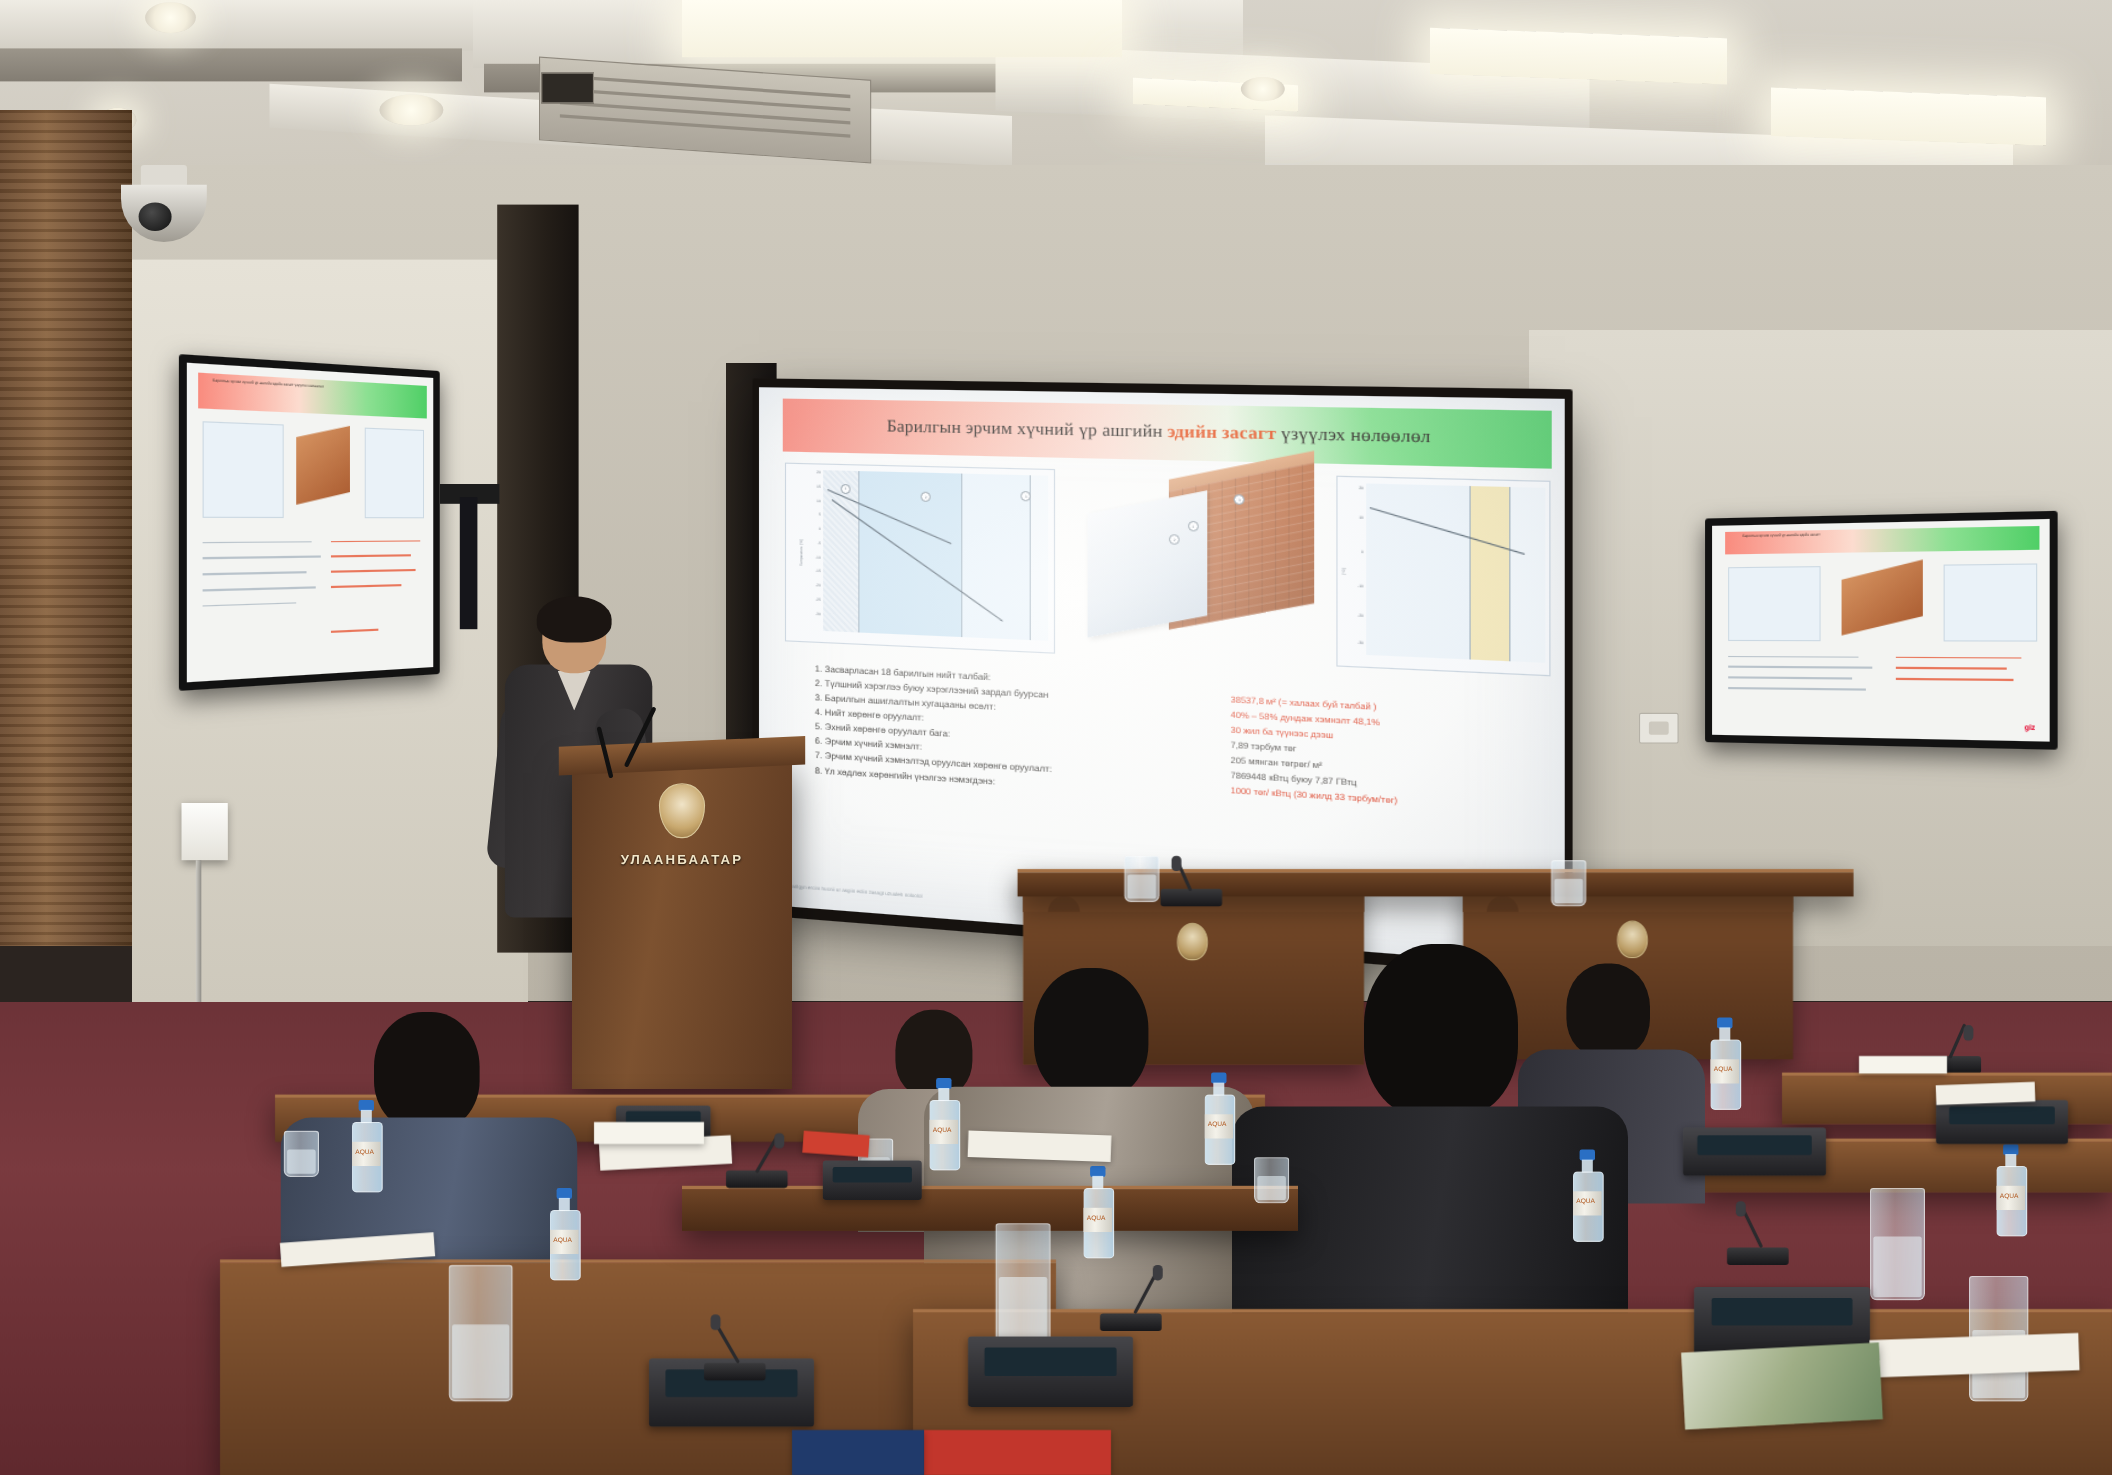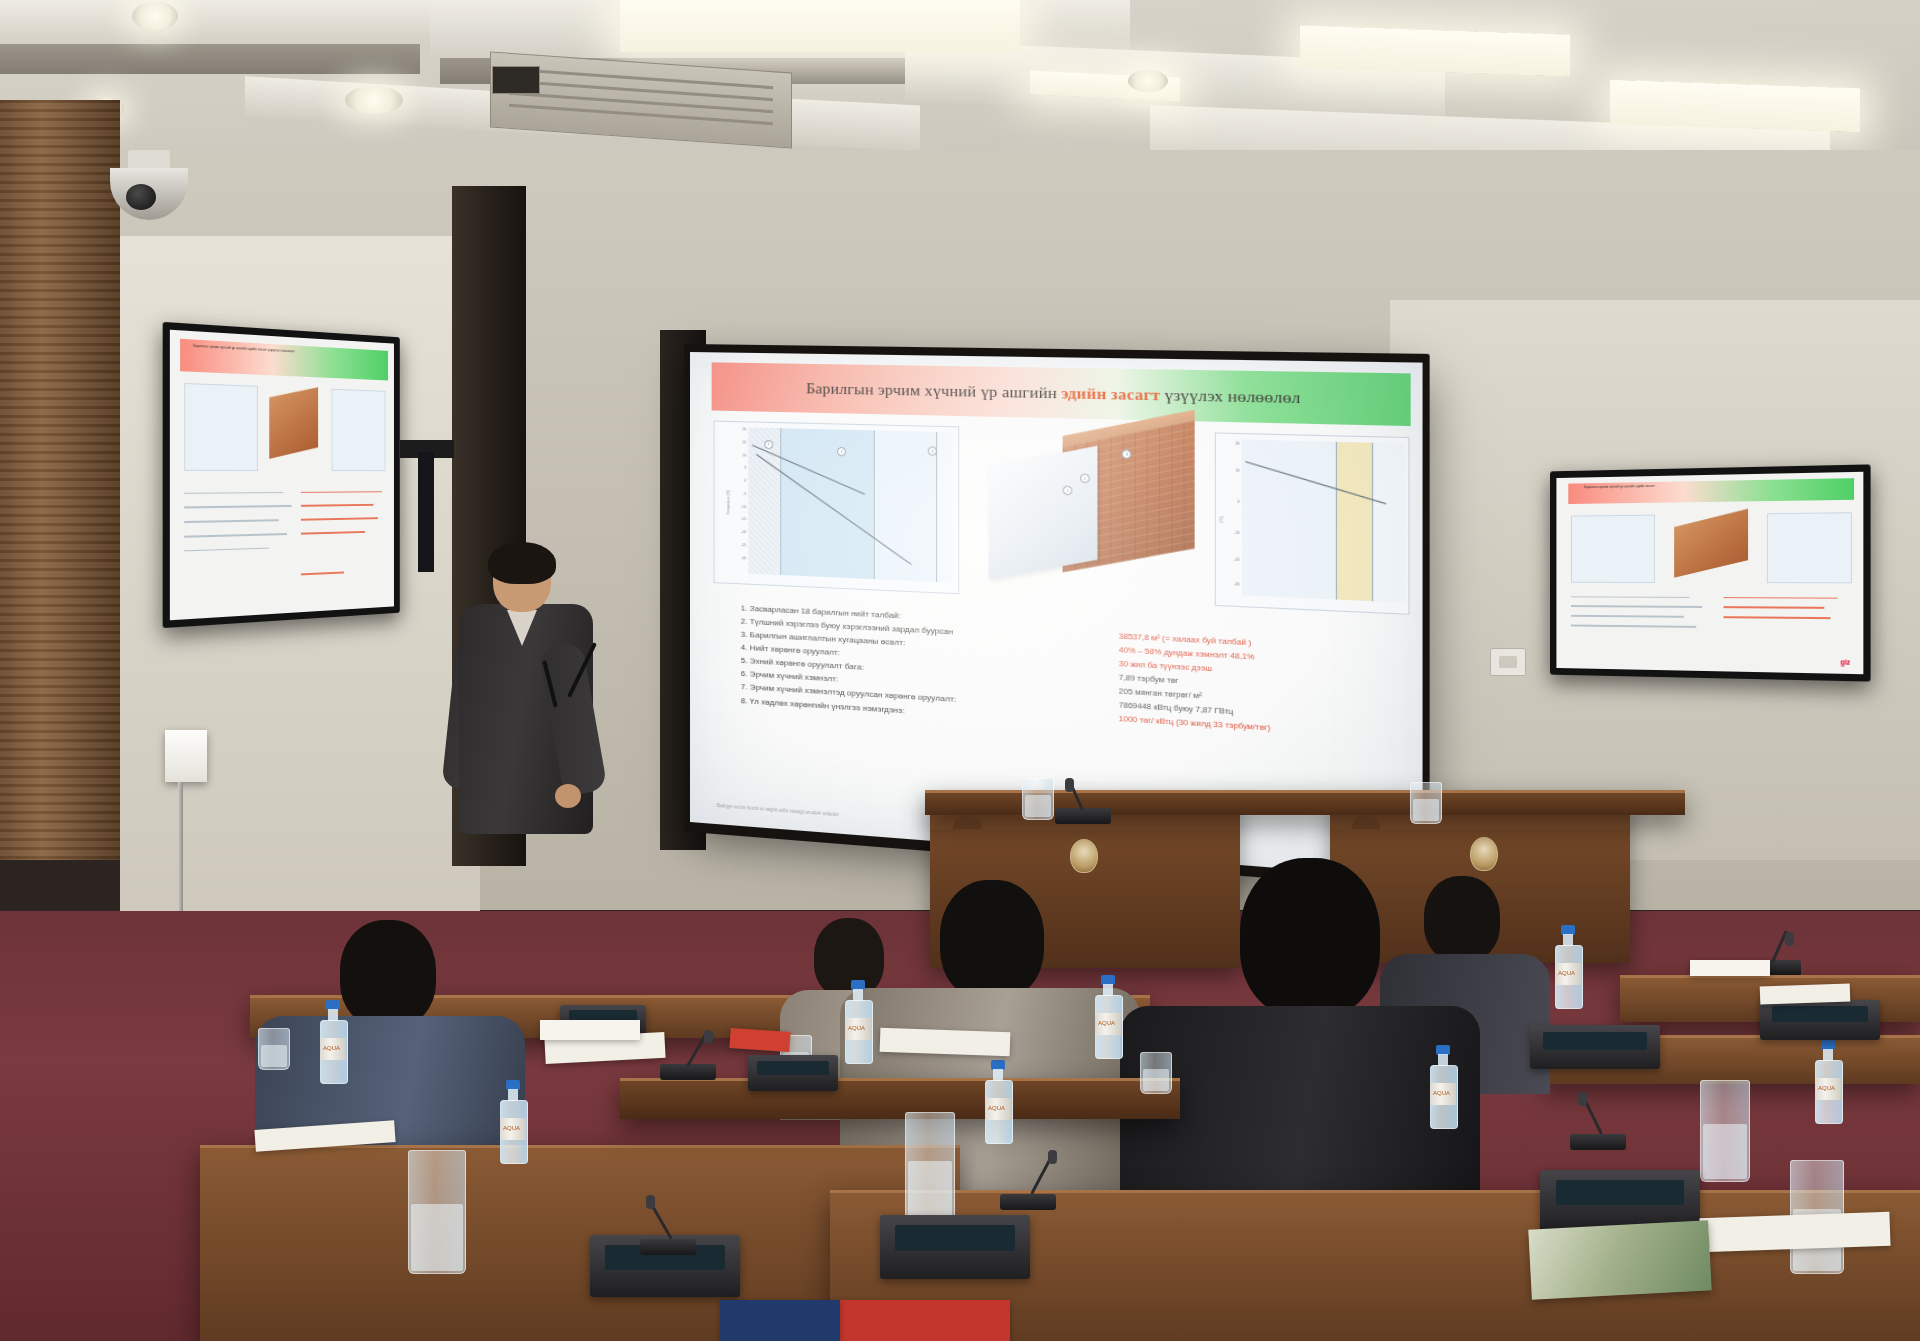--- a/index.html
+++ b/index.html
@@ -395,20 +395,25 @@
   <div class="speaker">
     <div class="sp-arm" style="left:-6px;top:92px;transform:rotate(6deg);"></div>
     <div class="sp-body"></div>
     <div class="sp-shirt"></div>
     <div class="sp-head"></div>
     <div class="sp-hair"></div>
     <div class="sp-arm" style="left:96px;top:96px;transform:rotate(-10deg);"></div>
     <div class="sp-hand" style="left:100px;top:236px;"></div>
   </div>
 
+  <div class="podium">
+    <div class="podium-top"></div>
+    <div class="podium-emblem"></div>
+    <div class="podium-plate">УЛААНБААТАР</div>
+  </div>
   <div class="mic-stem" style="left:580px;top:640px;width:4px;height:60px;transform:rotate(26deg);"></div>
   <div class="mic-stem" style="left:548px;top:660px;width:4px;height:48px;transform:rotate(-14deg);"></div>
 
   <div class="bench" style="left:930px;top:800px;width:310px;height:165px;">
     <div class="bench-wave"></div>
     <div class="crest" style="left:140px;top:36px;"></div>
   </div>
   <div class="bench" style="left:1330px;top:800px;width:300px;height:160px;">
     <div class="bench-wave"></div>
     <div class="crest" style="left:140px;top:34px;"></div>

